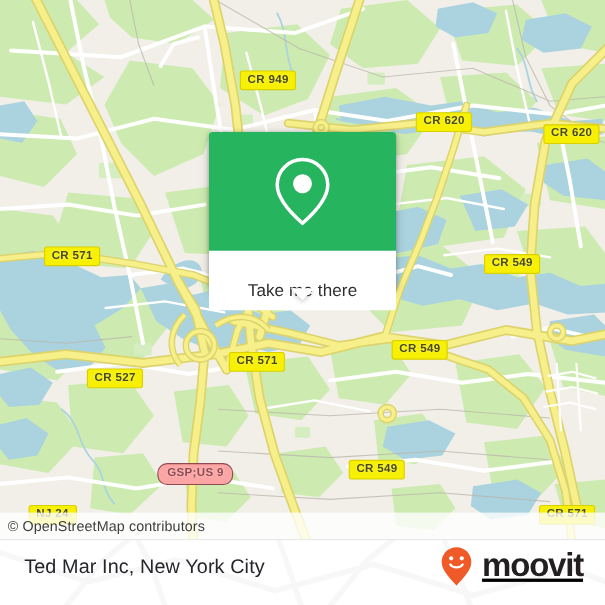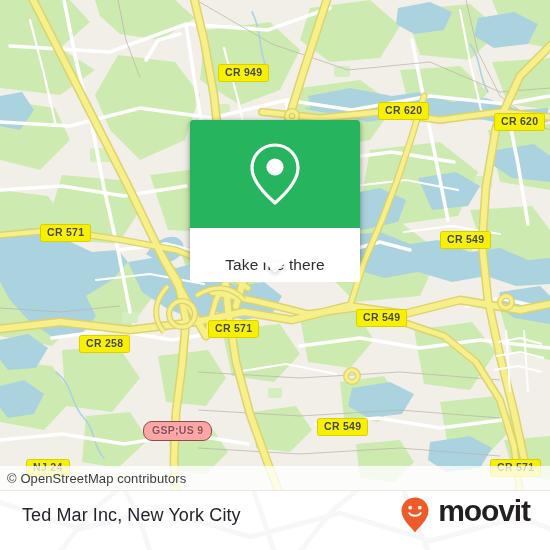--- a/index.html
+++ b/index.html
@@ -103,21 +103,21 @@
     overflow:hidden;
   }
   #footer-bg { position:absolute; left:0; top:0; width:550px; height:60px; opacity:.07; }
   #footer-title {
     position:relative;
     font-size:18px;
     color:#23252b;
     letter-spacing:.1px;
     white-space:nowrap;
   }
-  #brand { position:relative; display:flex; align-items:flex-start; gap:8px; }
+  #brand { position:relative; display:flex; align-items:center; gap:8px;text-decoration:underline; }
   #brand-word {
     font-size:30px;
     font-weight:bold;
     color:#231f20;
     letter-spacing:-1.1px;
     line-height:1;
   }
 </style>
 </head>
 <body>
@@ -323,21 +323,21 @@
       </g>
     </svg>
 
     <div class="shield" style="left:218px;top:64px;">CR 949</div>
     <div class="shield" style="left:378px;top:102px;">CR 620</div>
     <div class="shield" style="left:494px;top:113px;">CR 620</div>
     <div class="shield" style="left:40px;top:224px;">CR 571</div>
     <div class="shield" style="left:440px;top:231px;">CR 549</div>
     <div class="shield" style="left:356px;top:309px;">CR 549</div>
     <div class="shield" style="left:208px;top:320px;">CR 571</div>
-    <div class="shield" style="left:79px;top:335px;">CR 258</div>
+    <div class="shield" style="left:79px;top:335px;">CR 527</div>
     <div class="shield motorway" style="left:143px;top:421px;">GSP;US 9</div>
     <div class="shield" style="left:317px;top:418px;">CR 549</div>
     <div class="shield" style="left:26px;top:459px;">NJ 24</div>
     <div class="shield" style="left:490px;top:459px;">CR 571</div>
 
     <div id="callout">
       <div id="callout-green">
         <svg width="56" height="66" viewBox="0 0 56 66">
           <path d="M28,4 C15.3,4 5,14.3 5,27 C5,40.5 20,55 28,62 C36,55 51,40.5 51,27 C51,14.3 40.7,4 28,4 Z" fill="none" stroke="#ffffff" stroke-width="3.2" stroke-linejoin="round"></path>
           <circle cx="28" cy="26" r="8.6" fill="#ffffff"></circle>

